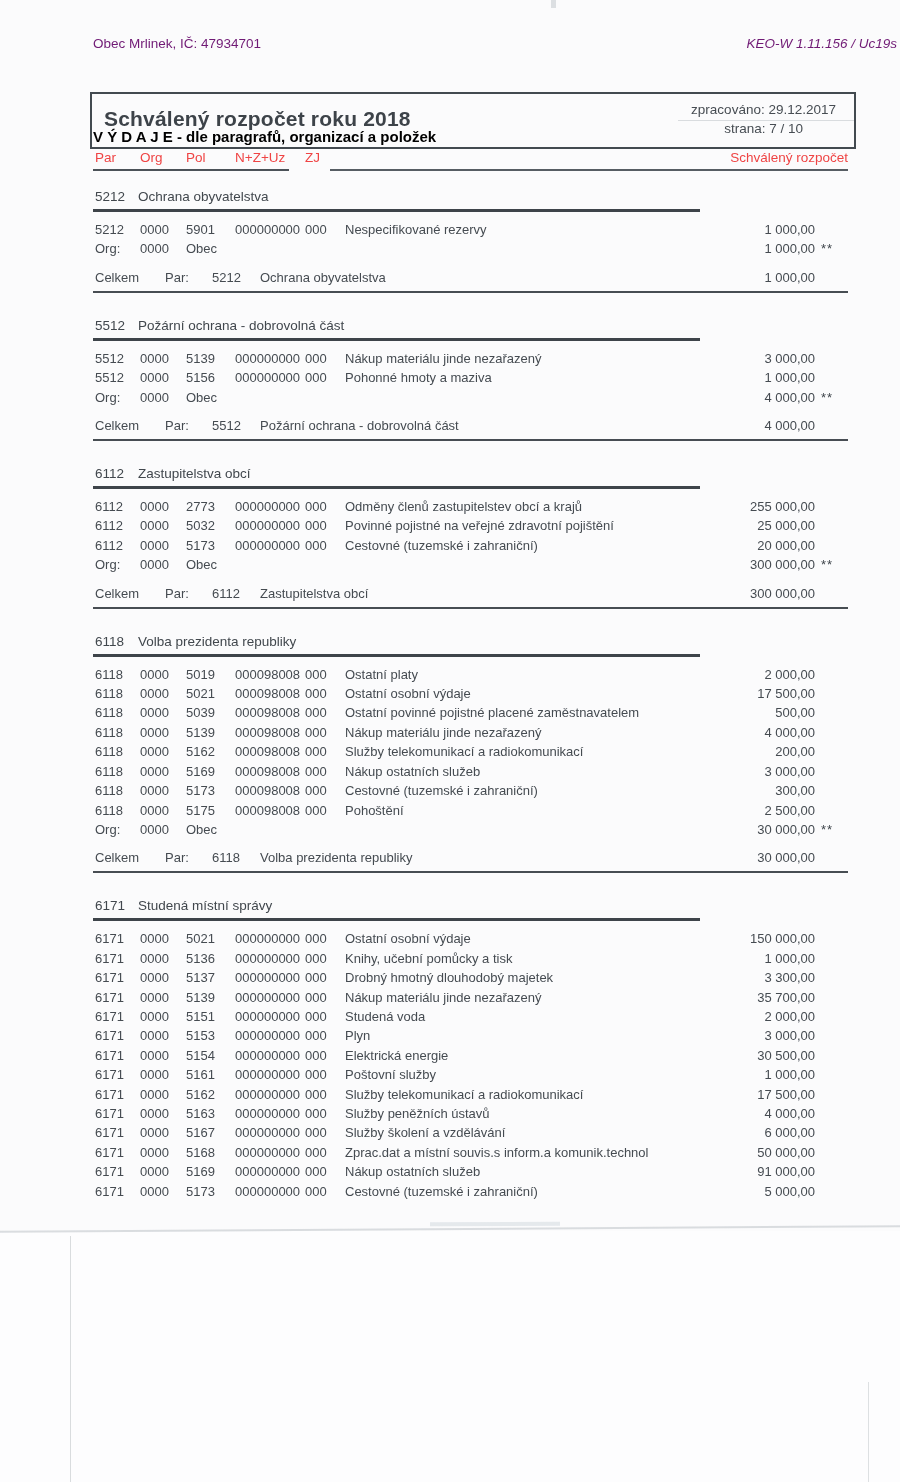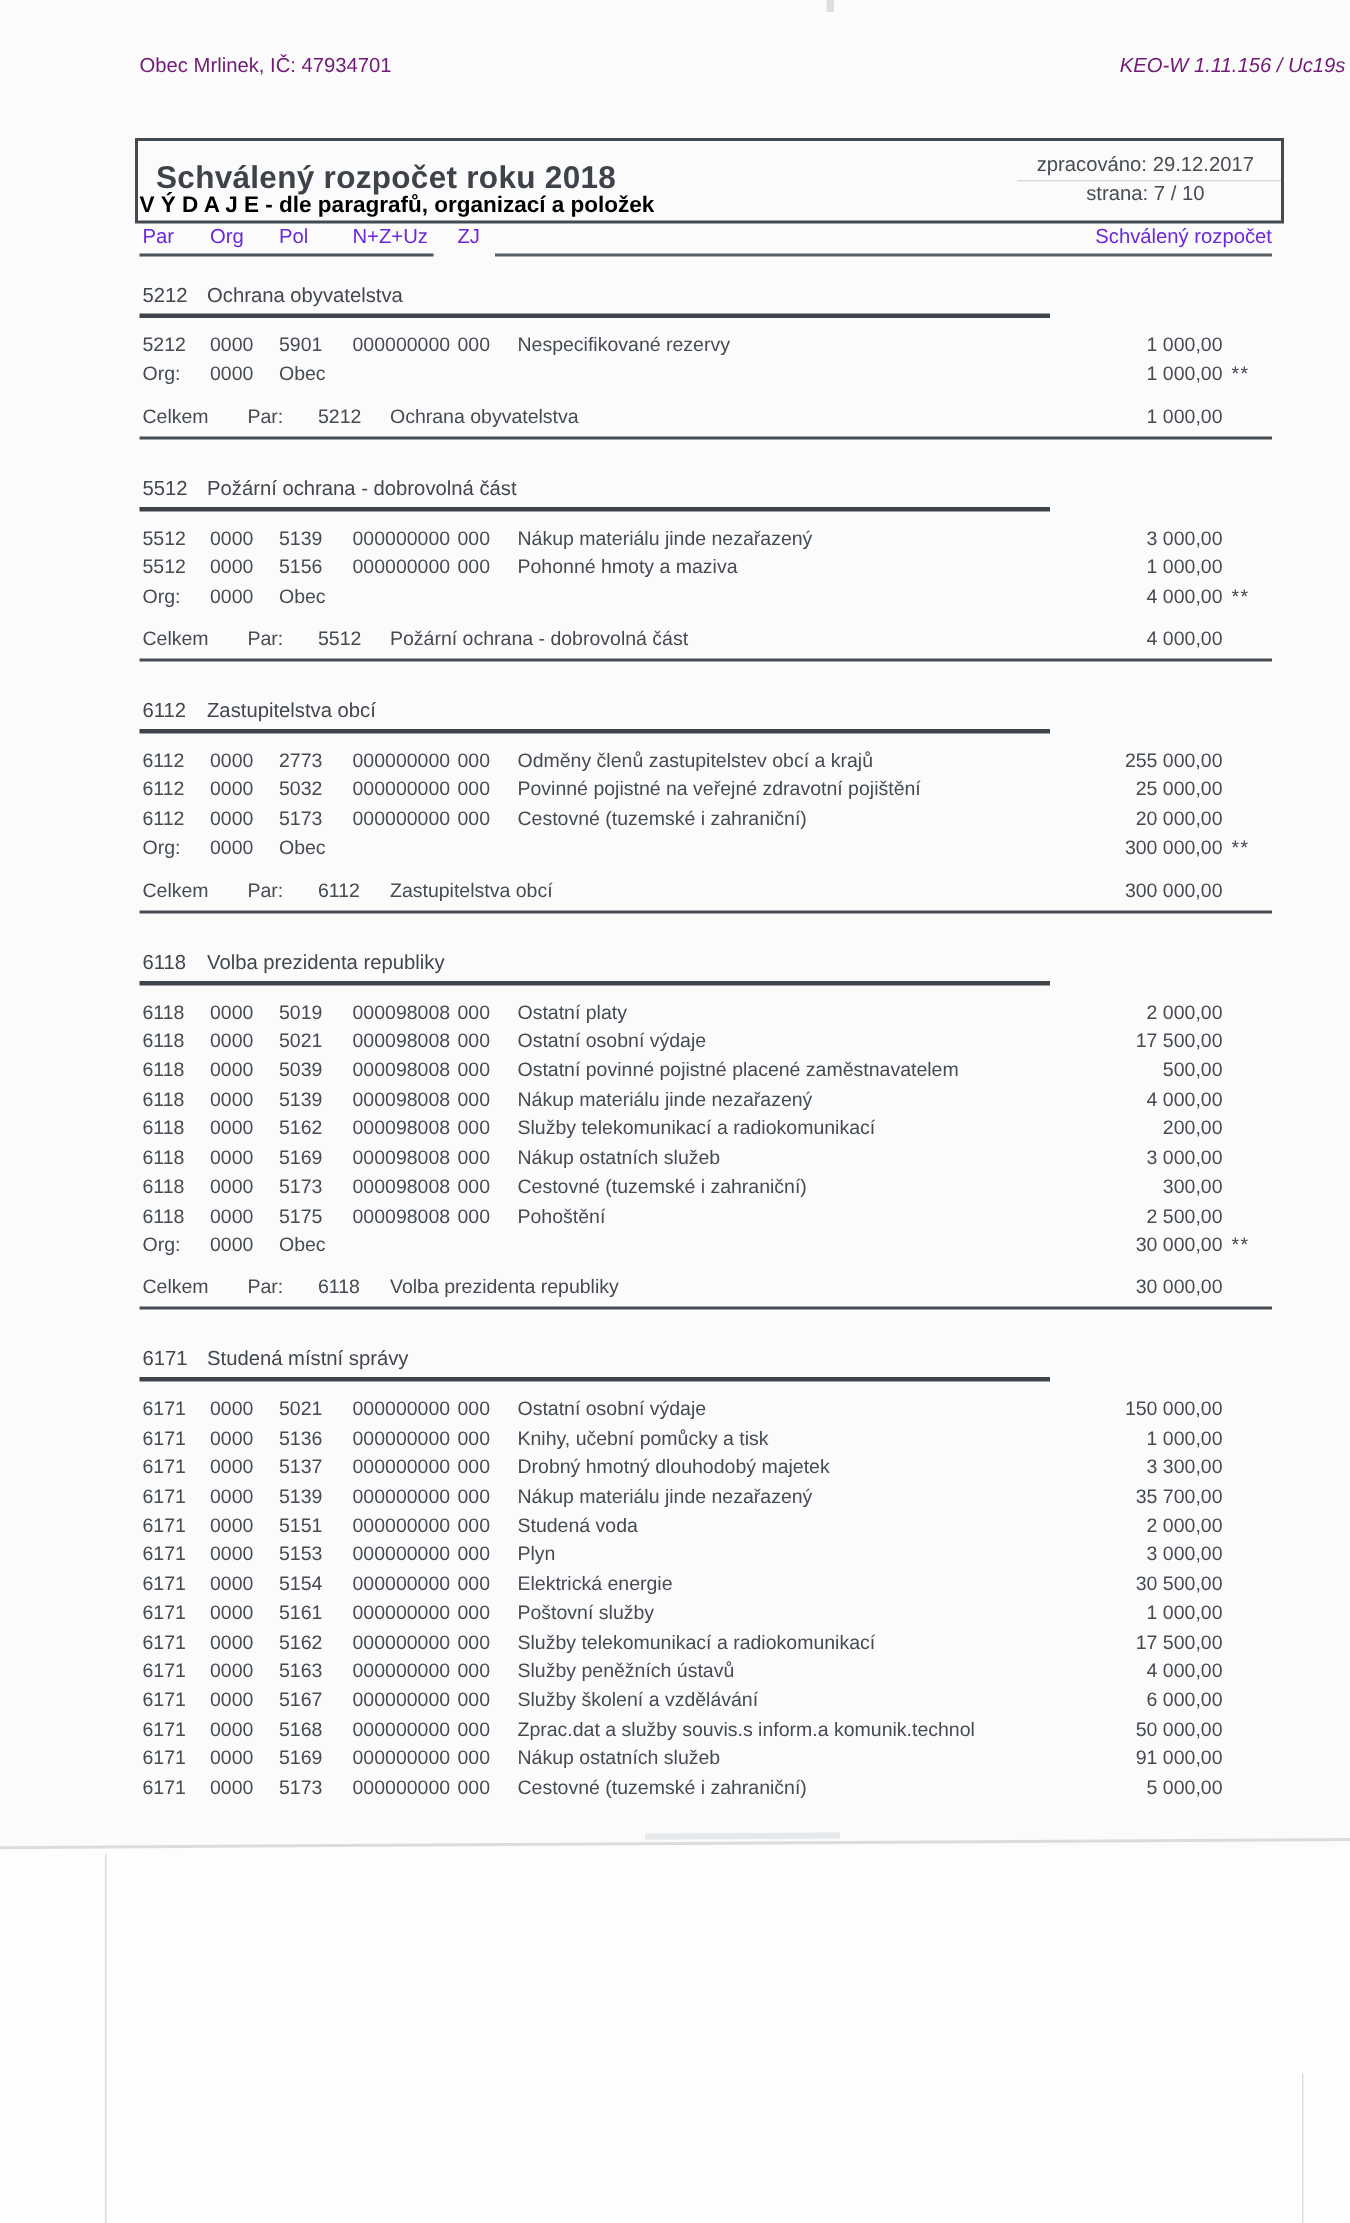--- a/index.html
+++ b/index.html
@@ -46,21 +46,21 @@
   }
 
   
   .content { position:absolute; top:150px; left:93px; width:755px; }
 
   .grid-cols {
     display:grid;
     grid-template-columns:47px 46px 49px 70px 40px 1fr 115px 33px;
   }
   .colhead {
-    position:relative; font-size:13.5px; color:#6d28d9;
+    position:relative; font-size:13.5px; color:#ef4444;
     line-height:16px; padding-bottom:5px;
   }
   .colhead .h-amt { grid-column:6 / 9; text-align:right; }
   .hl1 { position:absolute; bottom:0; left:0;  width:196px; height:2px; background:#4b5258; }
   .hl2 { position:absolute; bottom:0; left:237px; right:0; height:2px; background:#565d63; }
 
   .section { margin-top:17px; margin-bottom:24px; }
   .sec-title { font-size:13.5px; line-height:18px; color:#41474d; white-space:nowrap; }
   .sec-title .sec-par { display:inline-block; width:45px; padding-left:2px; }
   .sec-rule { width:607px; height:3px; background:#3e444a; margin-top:3px; }
@@ -503,21 +503,21 @@
     <span class="c-amt">6 000,00</span>
     <span class="c-stars"></span>
   </div>
 
   <div class="row grid-cols">
     <span class="c-par">6171</span>
     <span class="c-org">0000</span>
     <span class="c-pol">5168</span>
     <span class="c-nzuz">000000000</span>
     <span class="c-zj">000</span>
-    <span class="c-desc">Zprac.dat a služby souvis.s inform.a komunik.technol</span>
+    <span class="c-desc">Zprac.dat a místní souvis.s inform.a komunik.technol</span>
     <span class="c-amt">50 000,00</span>
     <span class="c-stars"></span>
   </div>
 
   <div class="row grid-cols">
     <span class="c-par">6171</span>
     <span class="c-org">0000</span>
     <span class="c-pol">5169</span>
     <span class="c-nzuz">000000000</span>
     <span class="c-zj">000</span>

